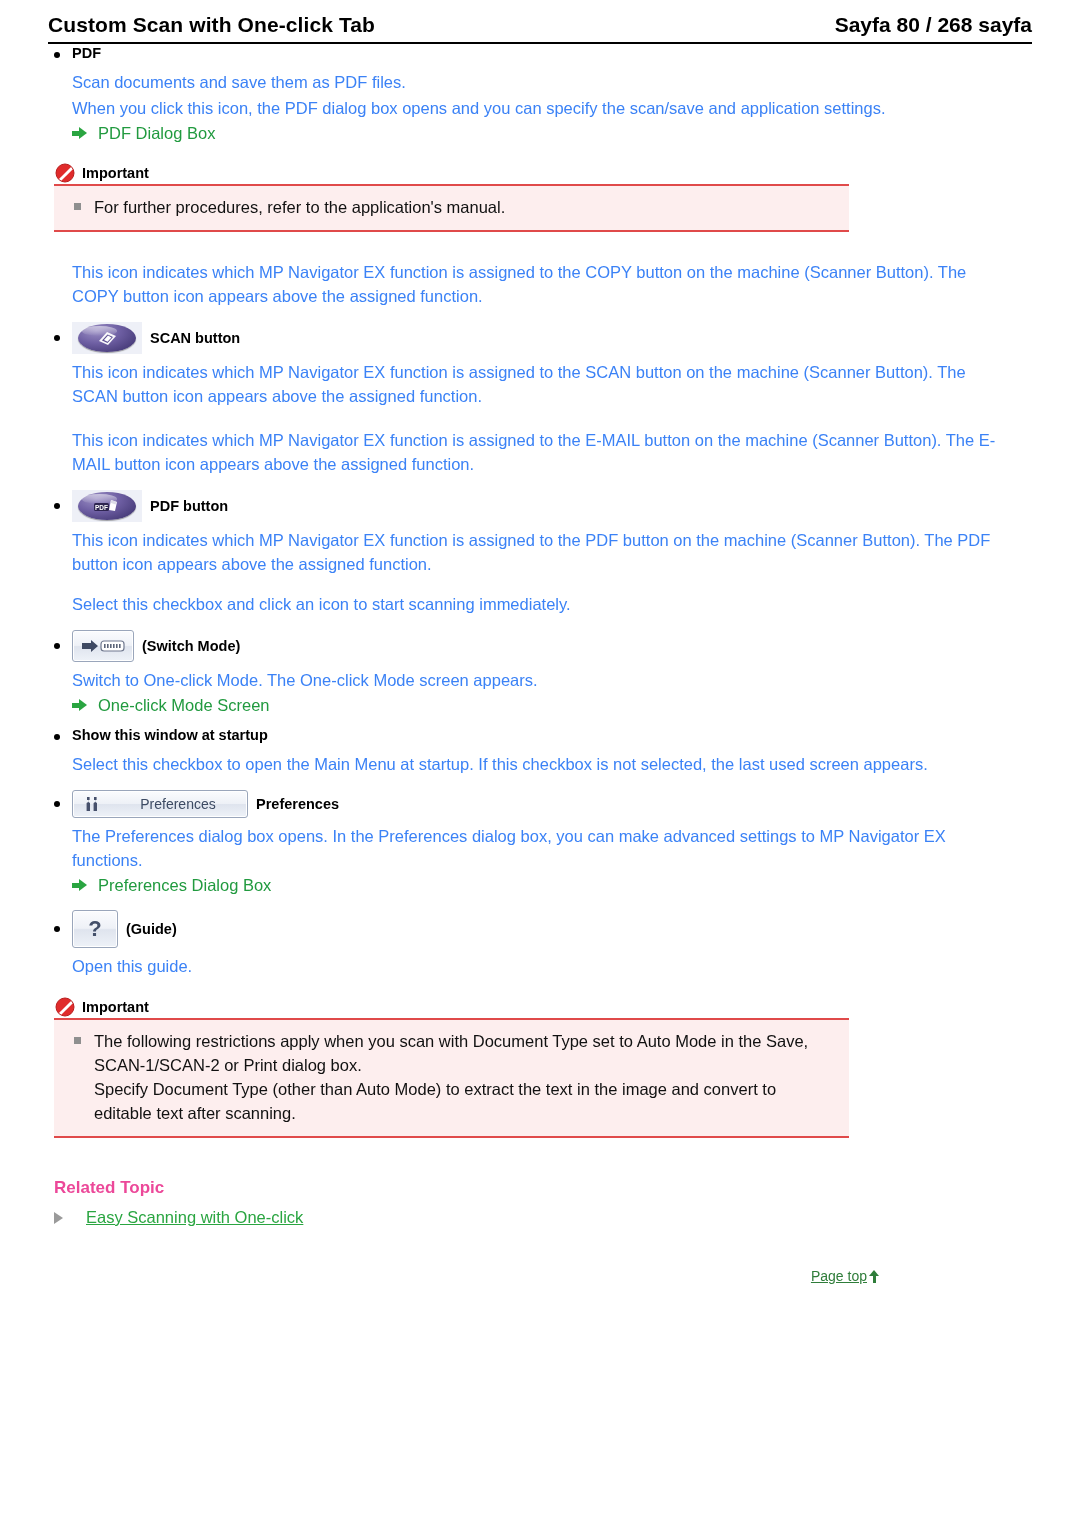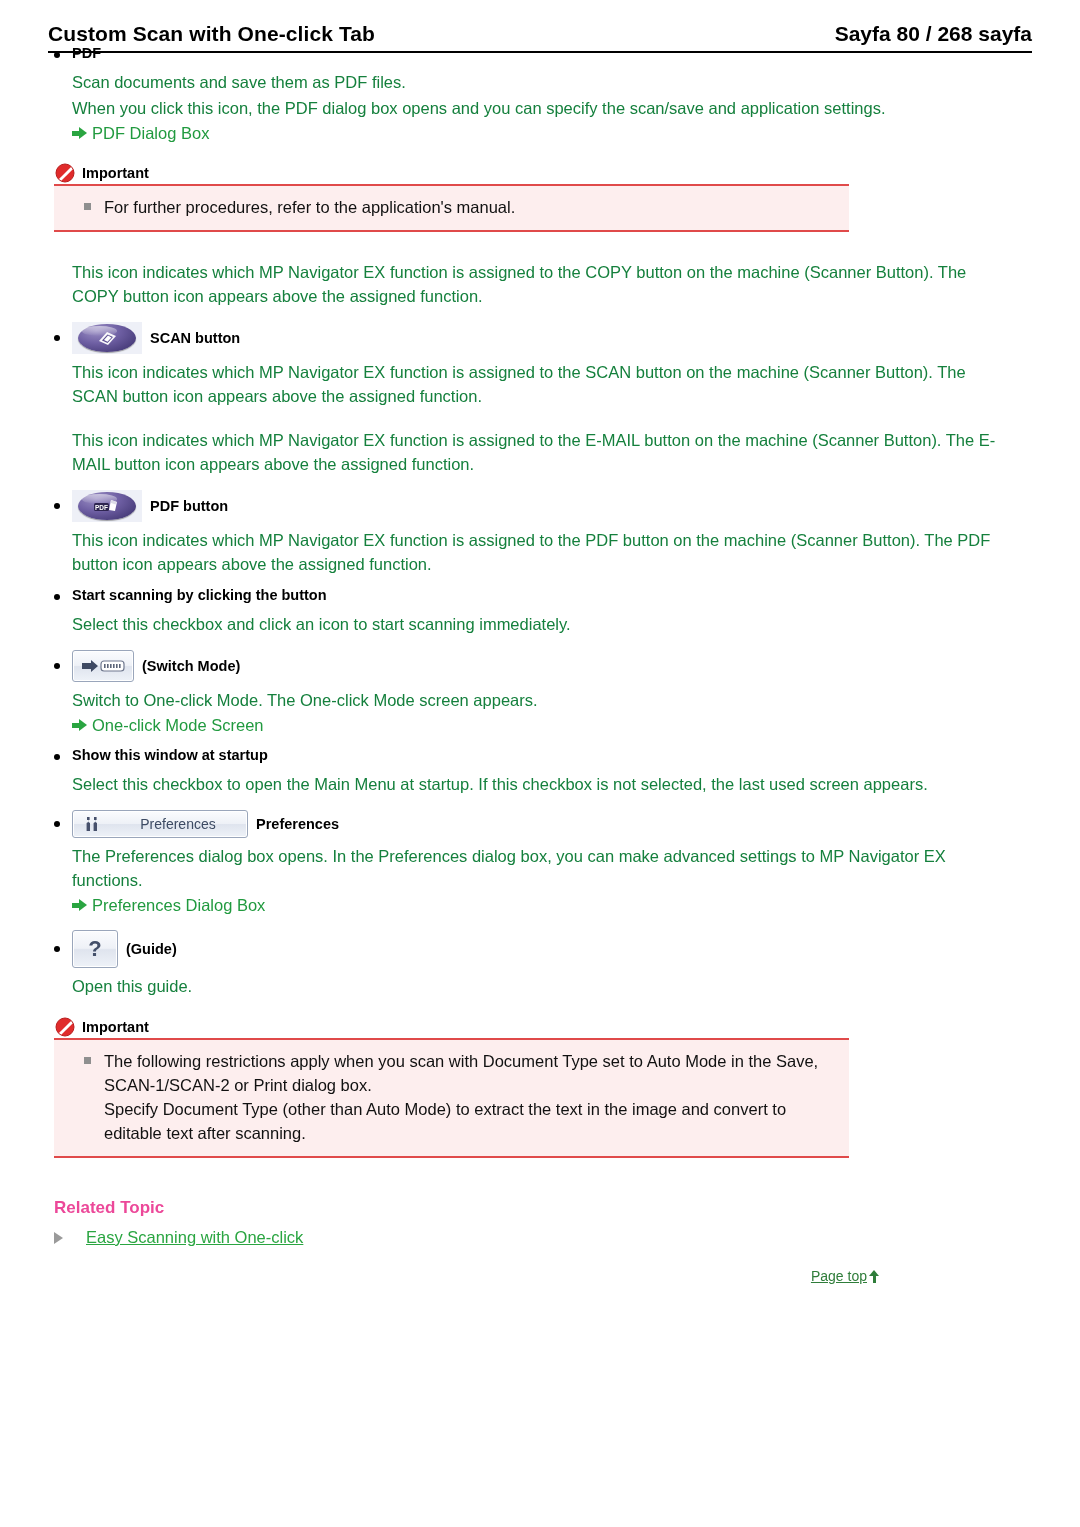--- a/index.html
+++ b/index.html
@@ -11,21 +11,21 @@
     font-family: "Liberation Sans", sans-serif;
     color: #000000;
     overflow: hidden;
   }
 
   .page { position: relative; width: 1080px; height: 1527px; }
 
   
   .header {
     position: absolute;
-    left: 48px; top: 17px; width: 984px; height: 36px;
+    left: 48px; top: 8px; width: 984px; height: 36px;
     display: flex; align-items: center; justify-content: space-between;
     border-bottom: 2px solid #000;
   }
   .header-title { font-size: 21px; font-weight: bold; letter-spacing: .1px; }
   .header-page  { font-size: 21px; font-weight: bold; }
 
   
   .content {
     position: absolute;
     left: 32px; top: 44px; width: 984px;
@@ -39,33 +39,33 @@
     width: 6px; height: 6px; border-radius: 50%;
     background: #000;
   }
   .bullet-row.icon-row::before { top: 50%; margin-top: -3px; }
 
   .bullet-title { font-size: 14.5px; font-weight: bold; }
   .para {
     font-size: 16.5px;
     line-height: 24px;
     margin: 6px 0 0 40px;
-    color: #15803d;
+    color: #3b82f6;
   }
   .para.tight { margin-top: 2px; }
   .spacer-14 { height: 14px; }
   .spacer-10 { height: 10px; }
   .spacer-18 { height: 18px; }
   .spacer-22 { height: 22px; }
 
   
   .greenlink {
     font-size: 16.5px;
     color: #219a3f;
-    display: inline-flex; align-items: center; gap: 5px;
+    display: inline-flex; align-items: center; gap: 11px;
     line-height: 22px;
     text-decoration: none;
   }
   .arrow-right {
     display: inline-block;
     width: 15px; height: 12px;
     position: relative; flex: 0 0 auto;
   }
   .arrow-right::before {
     content: ""; position: absolute; left: 0; top: 3.5px;
@@ -90,21 +90,21 @@
     width: 22px; height: 22px; flex: 0 0 auto;
     position: relative;
   }
   .noentry svg { display: block; }
 
   .important-box {
     margin-left: 22px;
     background: #fdeeee;
     border-top: 2px solid #e04a4a;
     border-bottom: 2px solid #e04a4a;
-    padding: 9px 14px 11px 24px;
+    padding: 9px 14px 11px 14px;
     width: 795px;
   }
   .imp-item {
     position: relative;
     padding-left: 26px;
     font-size: 16.5px;
     line-height: 24px;
     color: #111;
   }
   .imp-item::before {
@@ -279,23 +279,20 @@
           </span>
         </span>
         <span class="icon-label">PDF button</span>
       </span>
     </div>
     <div class="para">This icon indicates which MP Navigator EX function is assigned to the PDF button on the machine (Scanner Button). The PDF button icon appears above the assigned function.</div>
 
     <div class="spacer-10"></div>
 
     
-    <div class="bullet-row">
-      <span class="bullet-title">Start scanning by clicking the button</span>
-    </div>
     <div class="para">Select this checkbox and click an icon to start scanning immediately.</div>
 
     <div class="spacer-14"></div>
 
     
     <div class="bullet-row icon-row">
       <span class="sbtn-wrap">
         <span class="winbtn switchmode-btn">
           <svg width="46" height="18" viewBox="0 0 46 18">
             <path d="M2 6 L11 6 L11 3 L18 9 L11 15 L11 12 L2 12 Z" fill="#3f4a63"></path>

